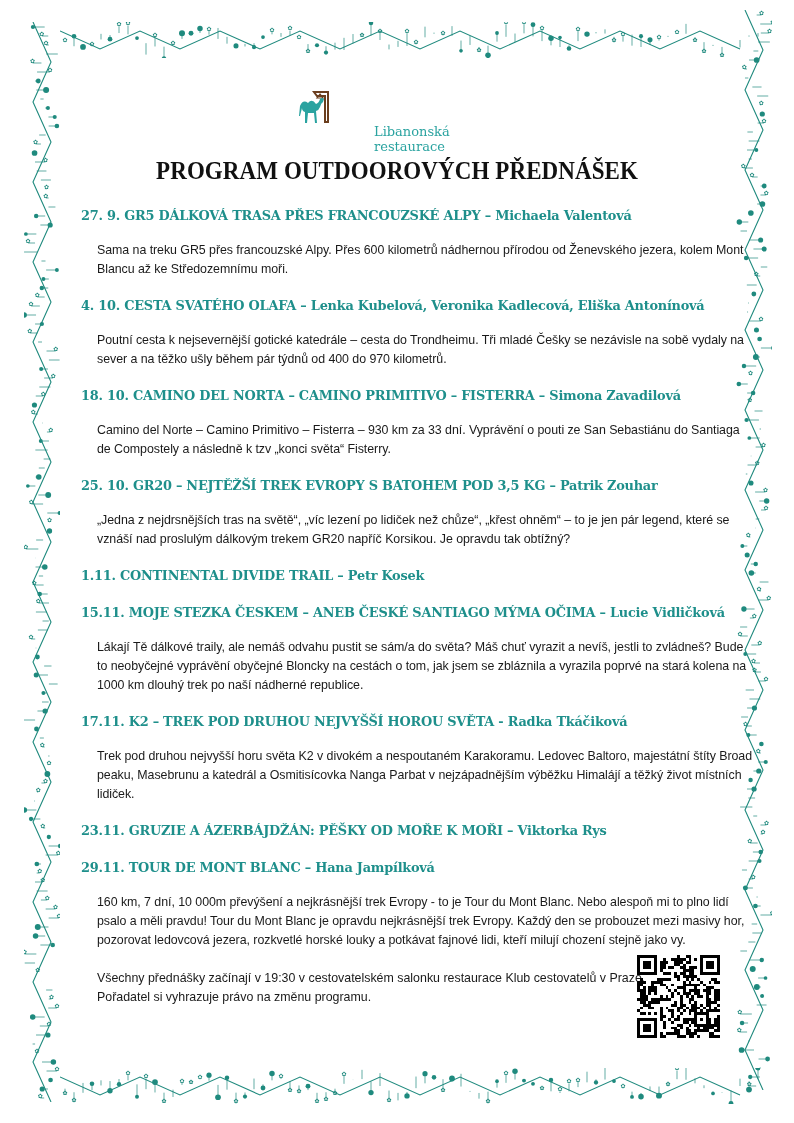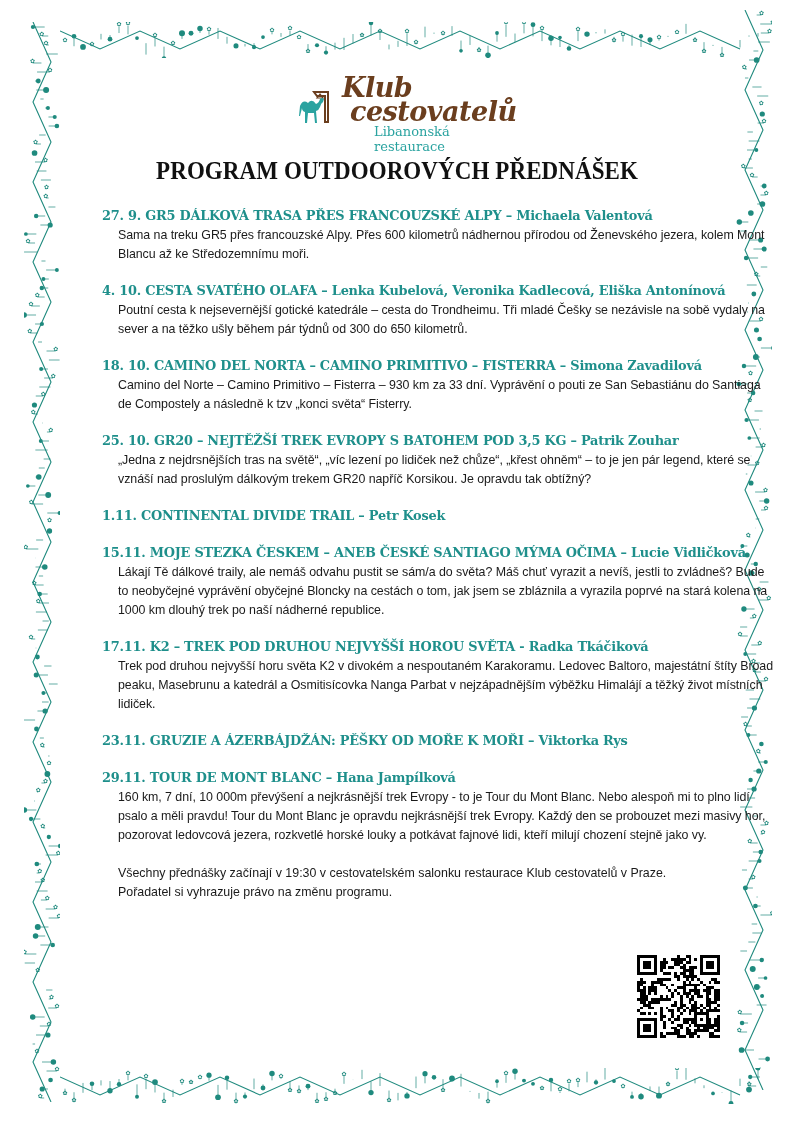--- a/index.html
+++ b/index.html
@@ -12,24 +12,24 @@
     .border-right { left: 736px; top: 10px; width: 36px; height: 1080px; }
 
     .logo { position: absolute; left: 298px; top: 80px; width: 210px; height: 56px; }
     .logo-camel { position: absolute; left: 0; top: 10px; }
     .logo-main { position: absolute; left: 44px; top: -4px; font-family: "DejaVu Serif", serif; font-style: italic; color: #6b3e1e; font-size: 27px; font-weight: bold; letter-spacing: -0.5px; line-height: 24px; }
     .logo-main .l2 { display: block; margin-left: 8px; }
     .logo-sub { position: absolute; left: 76px; top: 44px; font-family: "DejaVu Serif", serif; color: #2aa3a0; font-size: 13px; }
 
     .title { position: absolute; left: 0; width: 794px; top: 157px; text-align: center; font-family: "Liberation Serif", serif; font-weight: bold; font-size: 25px; color: #111; letter-spacing: 0.1px; transform: scaleX(0.92); }
 
-    .program { position: absolute; left: 102px; top: 206px; width: 672px; }
+    .program { position: absolute; left: 81px; top: 206px; width: 672px; }
     .event { margin-bottom: 17px; }
     .event-head { font-family: "DejaVu Serif", serif; font-weight: bold; color: #1e8f8b; font-size: 13.3px; line-height: 20px; white-space: nowrap; letter-spacing: -0.25px; transform: scaleX(0.97); transform-origin: left; }
-    .event-desc { margin-left: 16px; font-family: "Liberation Sans", sans-serif; font-size: 12.4px; line-height: 19px; color: #1a1a1a; letter-spacing: -0.05px; }
+    .event-desc { margin-left: 16px; font-family: "Liberation Sans", sans-serif; font-size: 12.4px; line-height: 19px; color: #1a1a1a; letter-spacing: -0.05px; margin-top: 15px; }
     .footer-note { margin-left: 16px; margin-top: 0px; font-size: 12.4px; line-height: 19px; color: #1a1a1a; }
 
     .qr { position: absolute; left: 637px; top: 955px; width: 83px; height: 83px; }
   </style>
 </head>
 <body>
 
 <svg class="border-top" viewBox="0 0 700 36" preserveAspectRatio="none">
     <path d="M0 9 S40 27 40 27 S80 9 80 9 S120 27 120 27 S160 9 160 9 S200 27 200 27 S240 9 240 9 S280 27 280 27 S320 9 320 9 S360 27 360 27 S400 9 400 9 S440 27 440 27 S480 9 480 9 S520 27 520 27 S560 9 560 9 S600 27 600 27 S640 9 640 9 S680 27 680 27" fill="none" stroke="#1f8a7e" stroke-width="1.1"></path>
     <text x="5" y="20.429572778270305" font-size="6" fill="#1f8a7e" text-anchor="middle">✿</text>
@@ -719,38 +719,34 @@
     <text x="13.372892623176131" y="1076" font-size="6" fill="#1f8a7e" text-anchor="middle">✿</text>
     <line x1="20.16311896062469" y1="1076" x2="13.372892623176131" y2="1076" stroke="#1f8a7e" stroke-width="0.7"></line>
   </svg>
 
 <div class="logo">
   <svg class="logo-camel" width="44" height="38" viewBox="0 0 44 38">
     <path d="M16 2 h14 v30 h-3 v-26 h-8 z" fill="none" stroke="#6b3e1e" stroke-width="2"></path>
     <path d="M22 4 l-3 4 h6 z" fill="none" stroke="#6b3e1e" stroke-width="1.2"></path>
     <path d="M2 16 q3 -7 8 -3 q4 -5 8 1 q3 -1 4 -5 q2 -2 4 0 l-1 3 q-2 1 -3 5 q-1 3 -4 4 l1 12 h-2 l-1 -10 h-6 l-1 10 h-2 l0 -11 q-3 -1 -3 -4 l-2 8 h-1 z" fill="#2aa3a0"></path>
   </svg>
-  <div class="logo-main">
-    <span>Klub</span>
-    <span class="l2">cestovatelů</span>
-  </div>
   <div class="logo-sub">Libanonská restaurace</div>
 </div>
 
 <div class="title">PROGRAM OUTDOOROVÝCH PŘEDNÁŠEK</div>
 
 <div class="program">
   <div id="events">
       <div class="event">
         <div class="event-head"><span>27. 9.</span> <span>GR5 DÁLKOVÁ TRASA PŘES FRANCOUZSKÉ ALPY</span><span style="white-space:pre"> – </span><span>Michaela Valentová</span></div>
         <div class="event-desc">Sama na treku GR5 přes francouzské Alpy. Přes 600 kilometrů nádhernou přírodou od Ženevského jezera, kolem Mont Blancu až ke Středozemnímu moři.</div>
       </div>
       <div class="event">
         <div class="event-head"><span>4. 10.</span> <span>CESTA SVATÉHO OLAFA</span><span style="white-space:pre"> – </span><span>Lenka Kubelová, Veronika Kadlecová, Eliška Antonínová</span></div>
-        <div class="event-desc">Poutní cesta k nejsevernější gotické katedrále – cesta do Trondheimu. Tři mladé Češky se nezávisle na sobě vydaly na sever a na těžko ušly během pár týdnů od 300 do 650 kilometrů.</div>
+        <div class="event-desc">Poutní cesta k nejsevernější gotické katedrále – cesta do Trondheimu. Tři mladé Češky se nezávisle na sobě vydaly na sever a na těžko ušly během pár týdnů od 400 do 970 kilometrů.</div>
       </div>
       <div class="event">
         <div class="event-head"><span>18. 10.</span> <span>CAMINO DEL NORTA – CAMINO PRIMITIVO – FISTERRA</span><span style="white-space:pre"> – </span><span>Simona Zavadilová</span></div>
         <div class="event-desc">Camino del Norte – Camino Primitivo – Fisterra – 930 km za 33 dní. Vyprávění o pouti ze San Sebastiánu do Santiaga de Compostely a následně k tzv „konci světa“ Fisterry.</div>
       </div>
       <div class="event">
         <div class="event-head"><span>25. 10.</span> <span>GR20 – NEJTĚŽŠÍ TREK EVROPY S BATOHEM POD 3,5 KG</span><span style="white-space:pre"> – </span><span>Patrik Zouhar</span></div>
         <div class="event-desc">„Jedna z nejdrsnějších tras na světě“, „víc lezení po lidiček než chůze“, „křest ohněm“ – to je jen pár legend, které se vznáší nad proslulým dálkovým trekem GR20 napříč Korsikou. Je opravdu tak obtížný?</div>
       </div>
       <div class="event">

